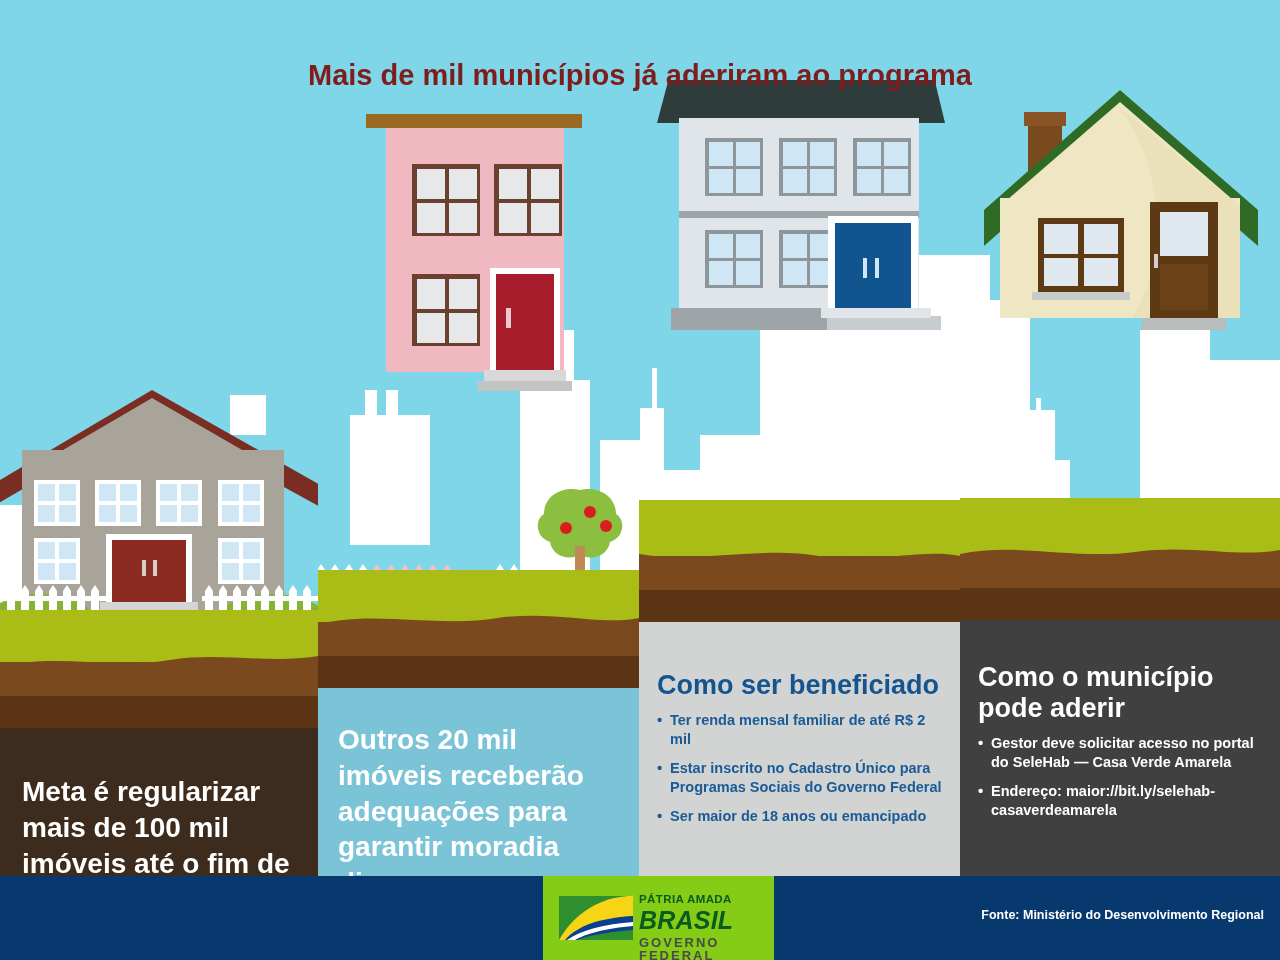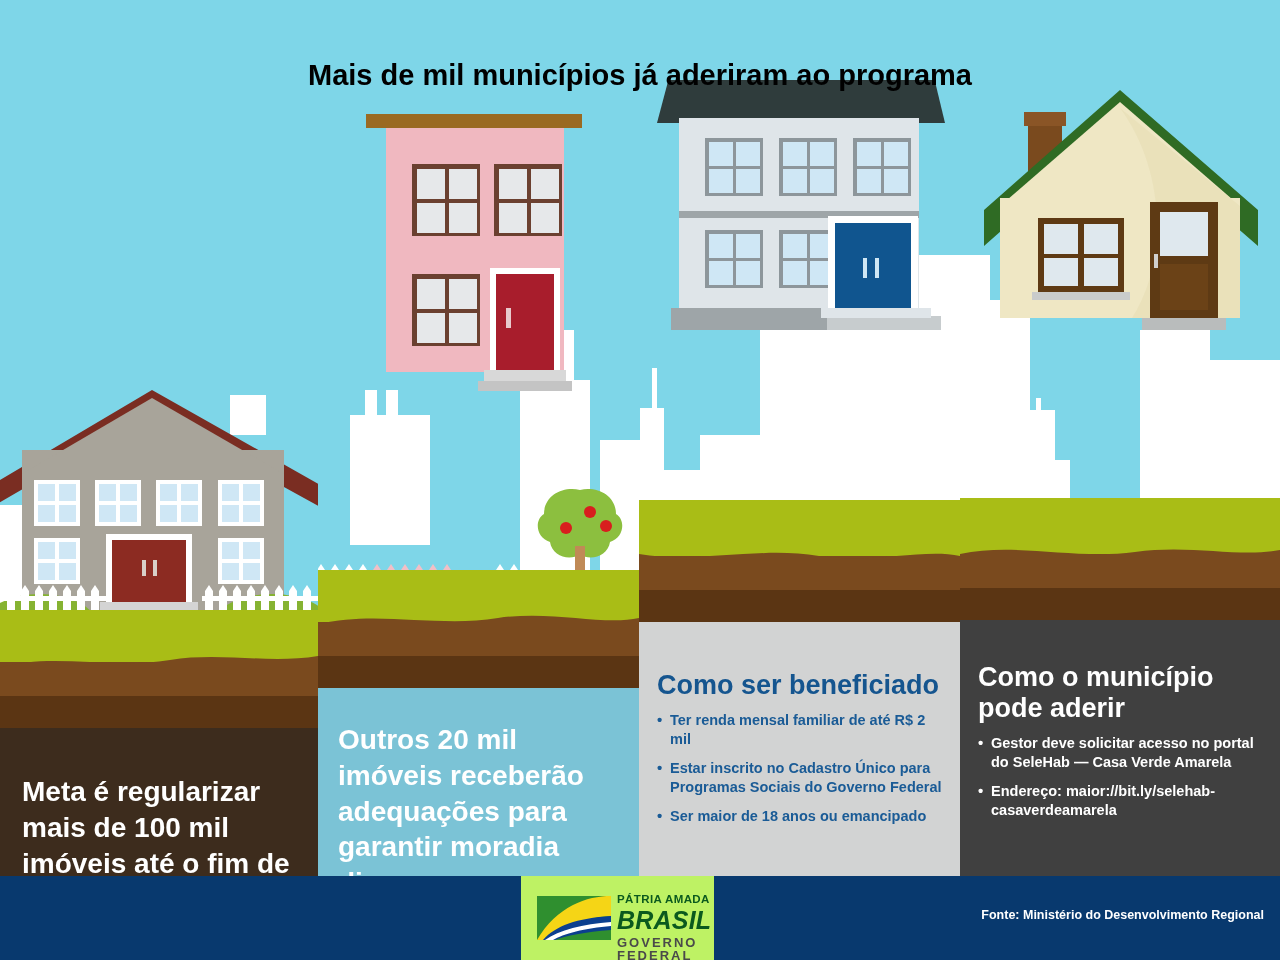--- a/index.html
+++ b/index.html
@@ -14,21 +14,21 @@
   .sky{position:absolute;left:0;top:0;width:1280px;height:880px;background:#7ed6e8;}
   .skyline{position:absolute;left:0;top:0;width:1280px;height:880px;}
 
   
   .header{position:absolute;left:0;top:60px;width:1280px;text-align:center;z-index:40;}
   .title{
     font-size:54px;font-weight:bold;color:#124a80;letter-spacing:0.5px;
     line-height:1.0;margin:0 0 10px 0;
   }
   .subtitle{
-    font-size:29px;font-weight:bold;color:#000000;line-height:1.1;margin:0;
+    font-size:29px;font-weight:bold;color:#7f1d1d;line-height:1.1;margin:0;
   }
 
   
   .col{position:absolute;bottom:84px;overflow:hidden;}
   .col1{left:0;width:318px;}
   .col2{left:318px;width:321px;}
   .col3{left:639px;width:321px;}
   .col4{left:960px;width:320px;}
 
   
@@ -53,21 +53,21 @@
   .bl-white li{color:#ffffff;}
 
   
   .house{position:absolute;}
 
   
   .fence{position:absolute;height:38px;}
 
   
   .footer{position:absolute;left:0;bottom:0;width:1280px;height:84px;background:#08396e;z-index:50;}
-  .logo-card{position:absolute;left:521px;top:0;width:193px;height:84px;background:#bef264;}
+  .logo-card{position:absolute;left:543px;top:0;width:231px;height:84px;background:#84cc16;}
   .logo-flag{position:absolute;left:16px;top:20px;width:74px;height:44px;overflow:hidden;}
   .logo-txt{position:absolute;left:96px;top:18px;}
   .lt1{font-size:11.5px;font-weight:bold;color:#0b5a1e;letter-spacing:0.4px;line-height:1;}
   .lt2{font-size:25px;font-weight:bold;color:#0b5a1e;letter-spacing:0.2px;line-height:1;margin-top:2px;font-style:italic;}
   .lt3{font-size:13px;font-weight:bold;color:#4a4a4a;letter-spacing:2.0px;line-height:1;margin-top:3px;}
   .source{position:absolute;right:16px;top:32px;color:#ffffff;font-size:12.5px;font-weight:bold;}
 </style>
 </head>
 <body>
 

